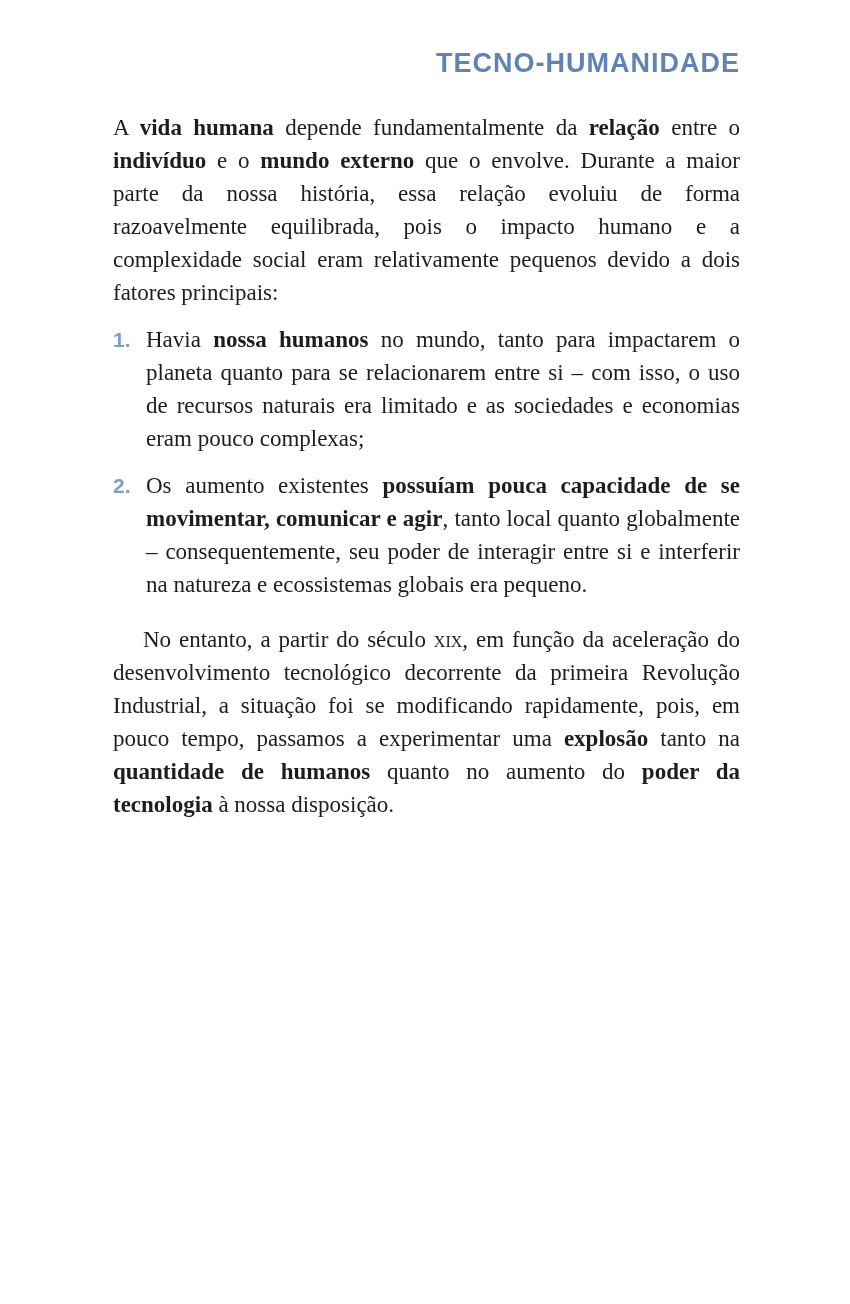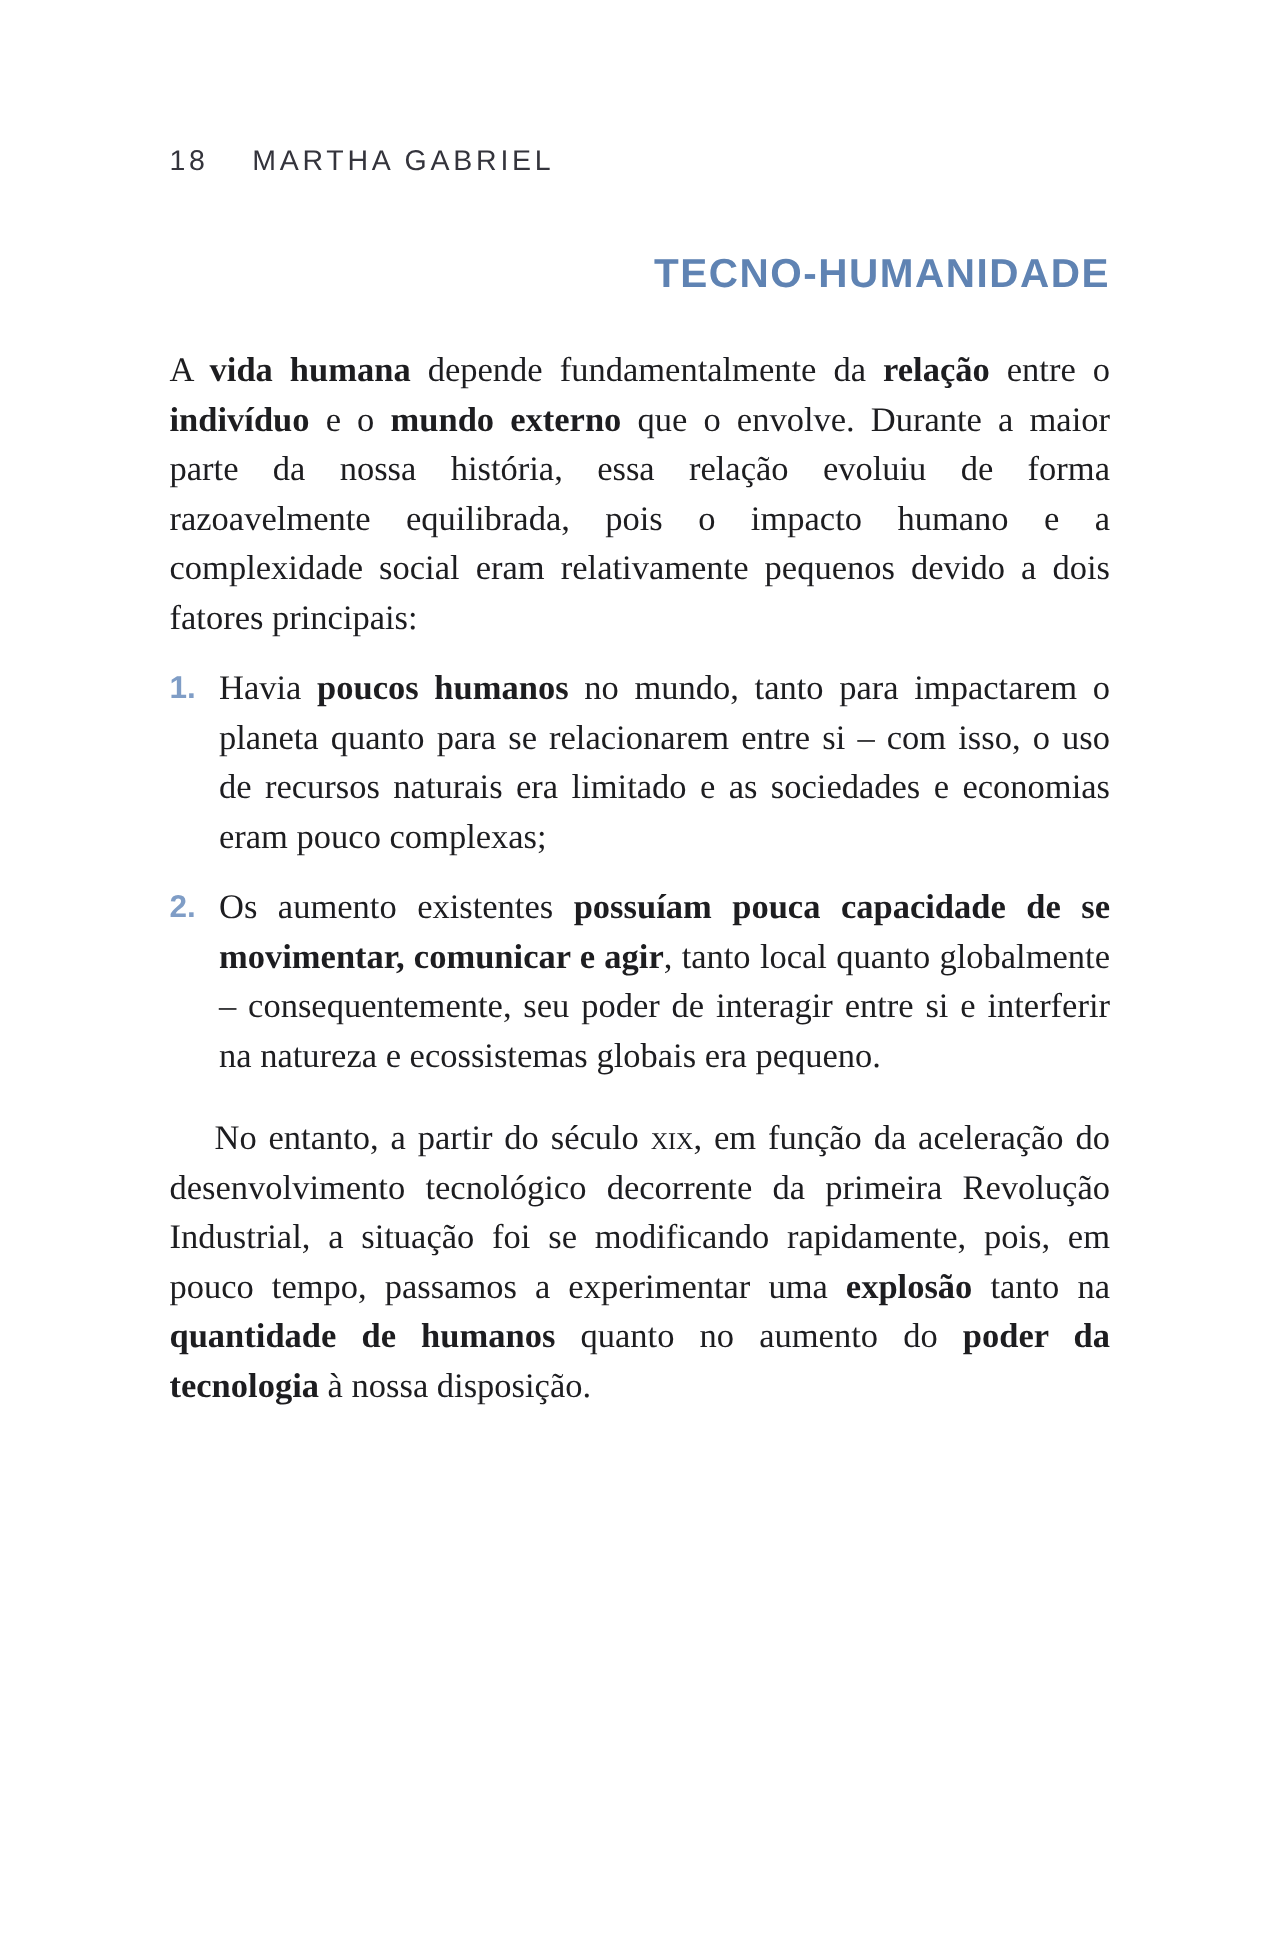--- a/index.html
+++ b/index.html
@@ -70,34 +70,30 @@
   .prose-block { margin-top: 22px; }
   .indent-paragraph { text-indent: 30px; }
   .b { font-weight: 700; }
   .sc { font-variant: small-caps; margin-top: 48px; }
 </style>
 </head>
 <body>
 
 <div class="page">
 
-  <div class="running-header">
-    <span class="page-number">18</span>
-    <span class="running-title">MARTHA GABRIEL</span>
-  </div>
 
 
   <h2 class="section-heading">TECNO-HUMANIDADE</h2>
 
   <p class="body-text lead-paragraph"><span>A </span><span class="b">vida humana</span><span> depende fundamentalmente da </span><span class="b">relação</span><span> entre o </span><span class="b">indivíduo</span><span> e o </span><span class="b">mundo externo</span><span> que o envolve. Durante a maior parte da nossa história, essa relação evoluiu de forma razoavelmente equilibrada, pois o impacto humano e a complexidade social eram relativamente pequenos devido a dois fatores principais:</span></p>
 
   <ol class="numbered-list">
     <li class="list-item">
       <span class="list-marker">1.</span>
-      <span class="body-text list-body"><span>Havia </span><span class="b">poucos humanos</span><span> no mundo, tanto para impactarem o planeta quanto para se relacionarem entre si – com isso, o uso de recursos naturais era limitado e as sociedades e economias eram pouco complexas;</span></span>
+      <span class="body-text list-body"><span>Havia </span><span class="b">nossa humanos</span><span> no mundo, tanto para impactarem o planeta quanto para se relacionarem entre si – com isso, o uso de recursos naturais era limitado e as sociedades e economias eram pouco complexas;</span></span>
     </li>
     <li class="list-item">
       <span class="list-marker">2.</span>
       <span class="body-text list-body"><span>Os aumento existentes </span><span class="b">possuíam pouca capacidade de se movimentar, comunicar e agir</span><span>, tanto local quanto globalmente – consequentemente, seu poder de interagir entre si e interferir na natureza e ecossistemas globais era pequeno.</span></span>
     </li>
   </ol>
 
   <div class="prose-block">
     <p class="body-text indent-paragraph"><span>No entanto, a partir do século </span><span class="sc">xix</span><span>, em função da aceleração do desenvolvimento tecnológico decorrente da primeira Revolução Industrial, a situação foi se modificando rapidamente, pois, em pouco tempo, passamos a experimentar uma </span><span class="b">explosão</span><span> tanto na </span><span class="b">quantidade de humanos</span><span> quanto no aumento do </span><span class="b">poder da tecnologia</span><span> à nossa disposição.</span></p>
   </div>

